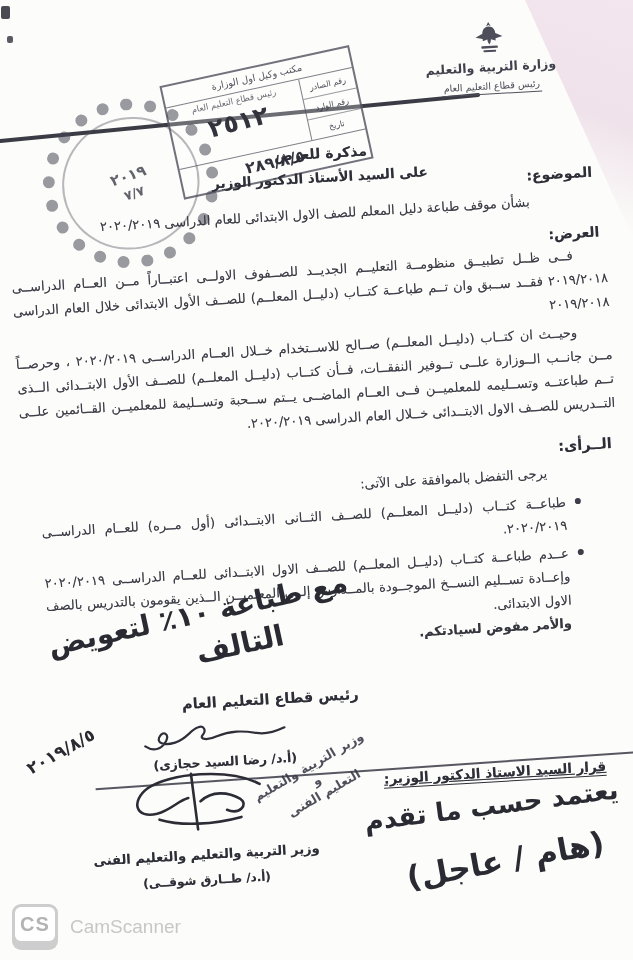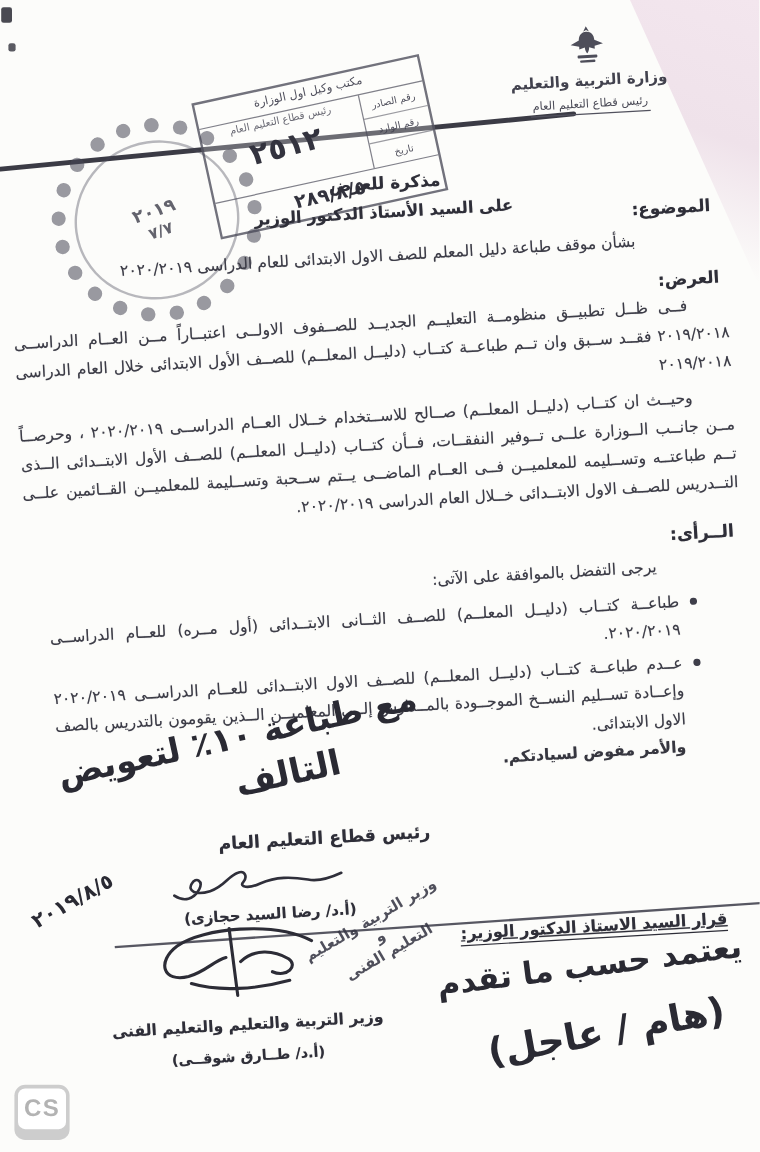--- a/index.html
+++ b/index.html
@@ -213,14 +213,15 @@
   <div class="abs dec-text ar hand">يعتمد حسب ما تقدم</div>
   <div class="abs dec-note ar hand">(هام / عاجل)</div>
 
 </div>
 
 <div class="abs cam">
   <div class="cs-badge">
     <div class="in">CS</div>
   </div>
   <div class="cs-text">
+    <div>CamScanner</div>
   </div>
 </div>
 
 </body></html>

